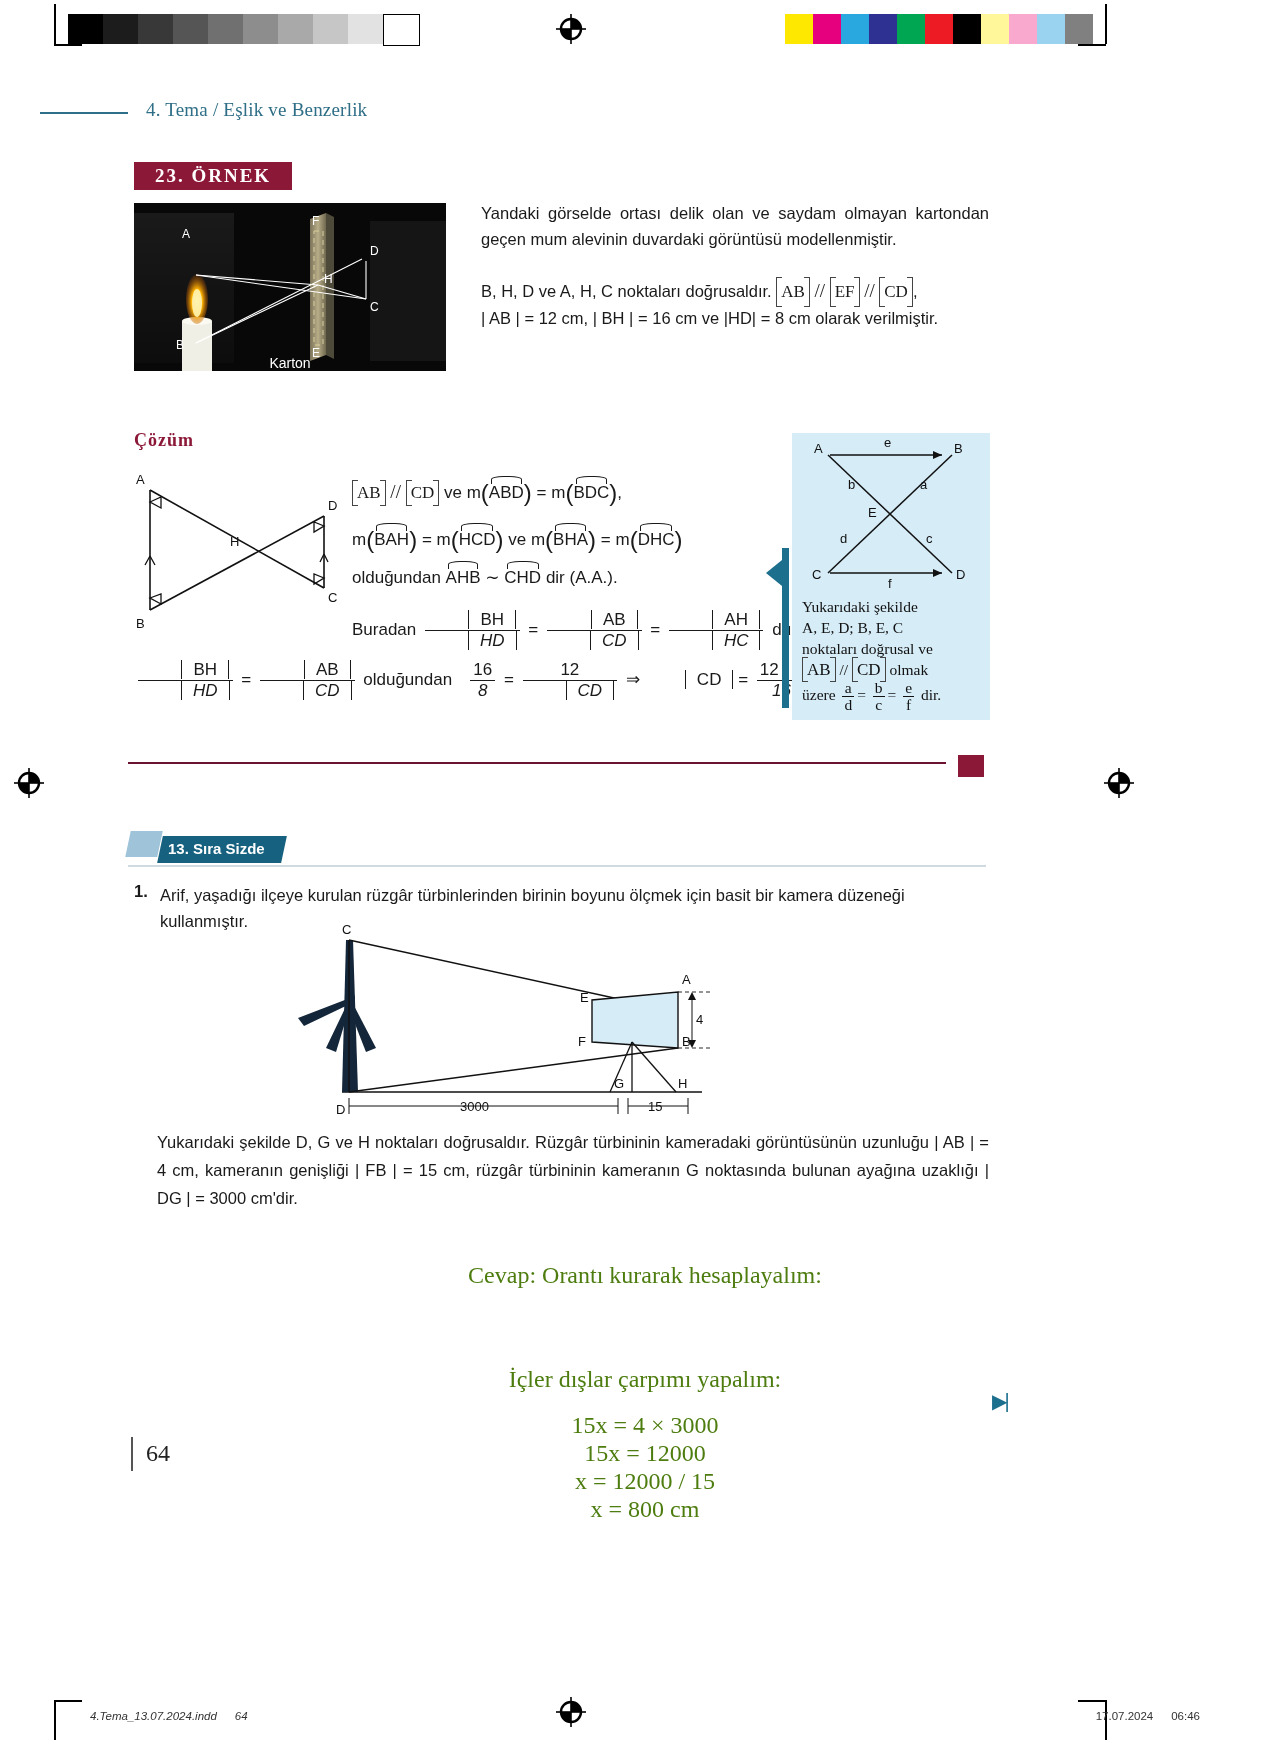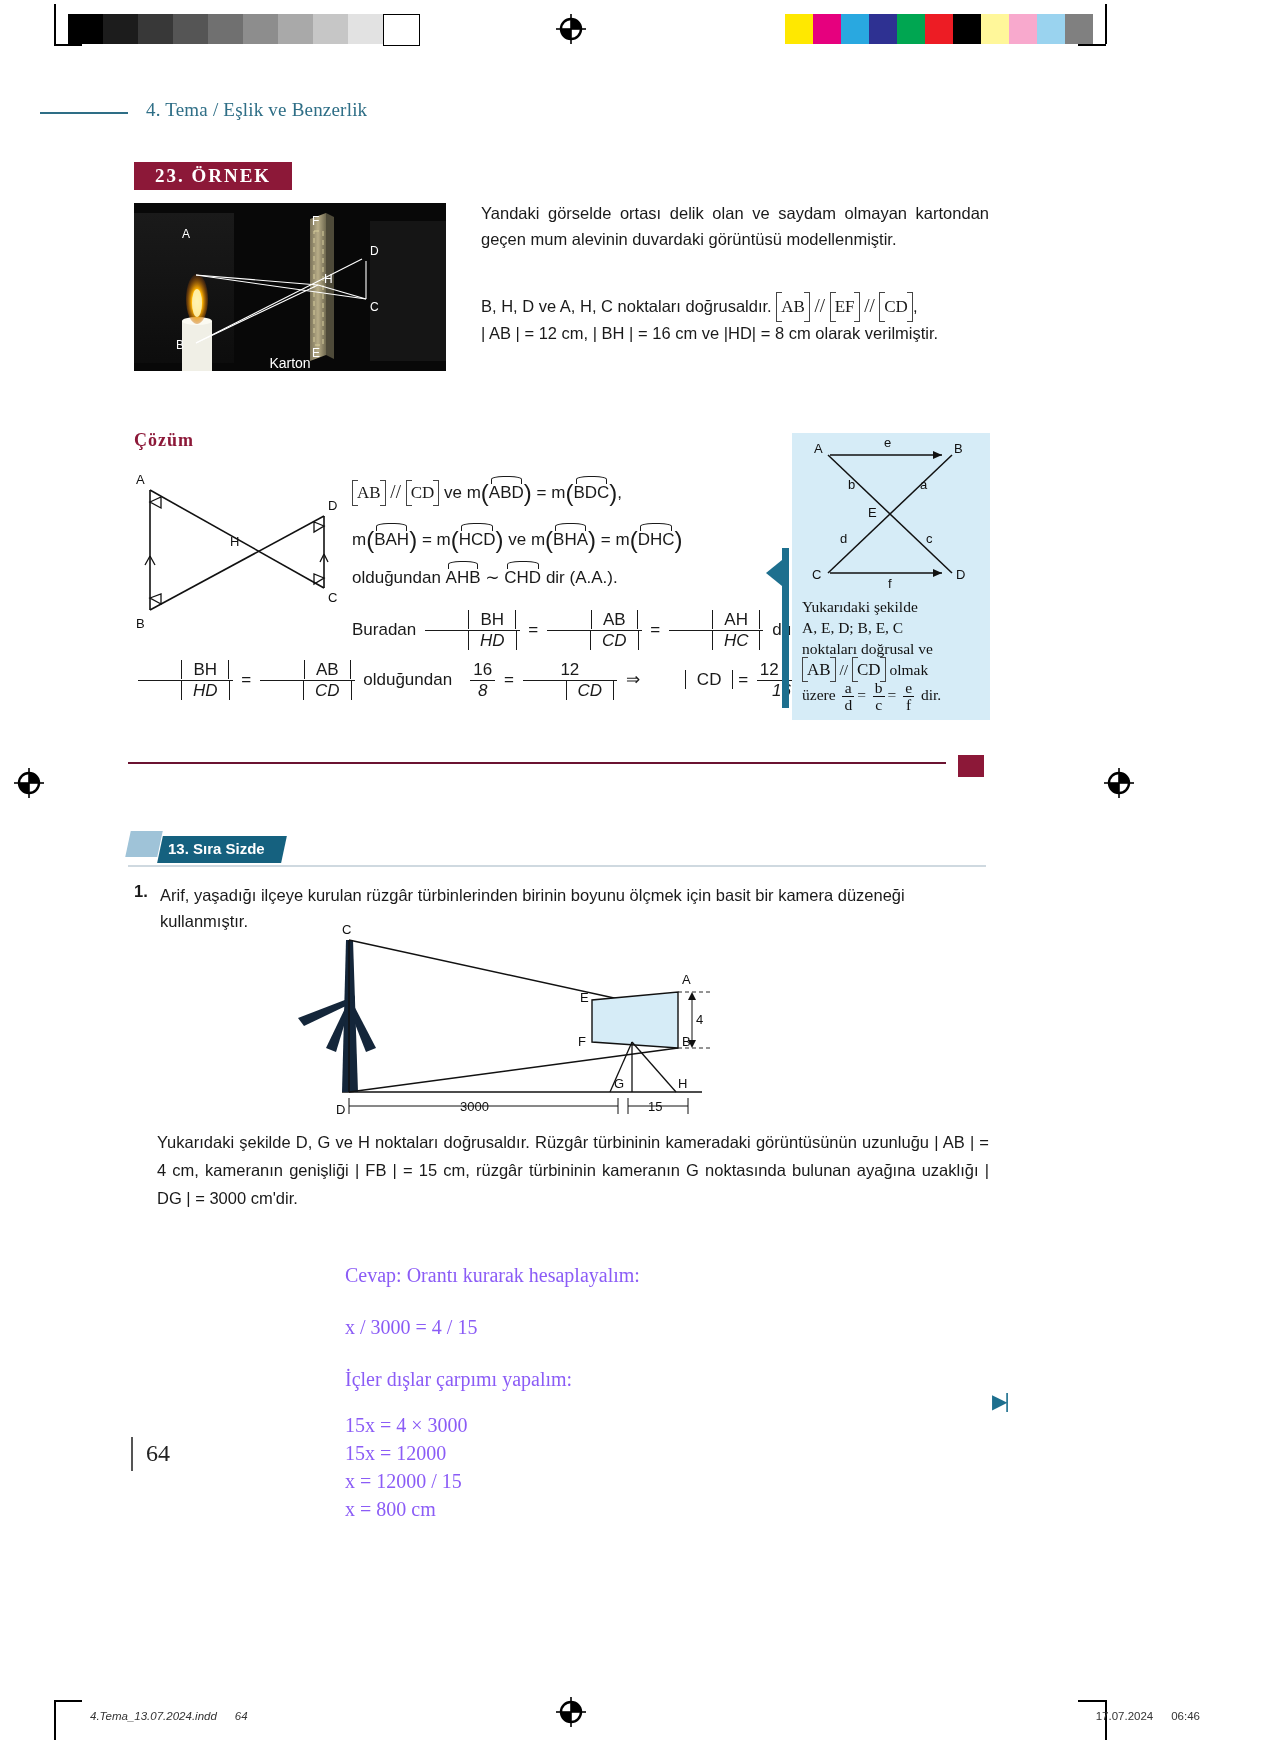--- a/index.html
+++ b/index.html
@@ -35,21 +35,21 @@
   
   .photo{position:absolute;left:134px;top:203px;width:312px;height:168px;background:#0a0a0a;overflow:hidden;}
   .photo svg{position:absolute;left:0;top:0;}
   .photo-caption{position:absolute;left:134px;top:355px;width:312px;text-align:center;
     color:#ffffff;font-size:14px;}
 
   
   .ex-text{position:absolute;left:481px;width:508px;font-size:16.5px;line-height:26px;
     text-align:justify;}
   .ex-p1{top:200px;}
-  .ex-p2{top:293px;}
+  .ex-p2{top:278px;}
   .ex-p3{top:355px;}
   .brk{font-family:"Liberation Serif",serif;font-size:19px;}
 
   
   .cozum{position:absolute;left:134px;top:430px;font-family:"Liberation Serif", serif;
     font-size:18px;color:#8c1838;font-weight:bold;letter-spacing:1px;}
 
   
   .solfig{position:absolute;left:128px;top:470px;width:220px;height:180px;}
 
@@ -110,22 +110,22 @@
   
   .turbfig{position:absolute;left:280px;top:920px;width:450px;height:200px;}
 
   
   .b-p1{position:absolute;left:157px;top:1128px;width:832px;font-size:16.5px;line-height:28px;
     text-align:justify;}
   .b-p2{position:absolute;left:157px;top:1220px;width:832px;font-size:16.5px;line-height:26px;
     font-weight:bold;}
 
   
-  .ans{position:absolute;left:345px;width:600px;color:#8b5cf6;
-    font-family:"Liberation Serif", serif;font-size:20px;line-height:26px;}
+  .ans{position:absolute;left:345px;width:600px;color:#4d7c0f;
+    font-family:"Liberation Serif", serif;font-size:24px;line-height:26px;text-align:center;}
   .a1{top:1262px;}
   .a2{top:1314px;}
   .a3{top:1366px;}
   .a4{top:1412px;}
   .a5{top:1440px;}
   .a6{top:1468px;}
   .a7{top:1496px;}
 
   
   .pnum-rule{position:absolute;left:131px;top:1437px;width:2px;height:34px;background:#555;}
@@ -491,21 +491,20 @@
       <text x="398" y="168" font-size="13" font-family="Liberation Sans, sans-serif" fill="#111">H</text>
       <text x="180" y="191" font-size="13" font-family="Liberation Sans, sans-serif" fill="#111" id="dim3000">3000</text>
       <text x="368" y="191" font-size="13" font-family="Liberation Sans, sans-serif" fill="#111" id="dim15">15</text>
       <text x="416" y="104" font-size="13" font-family="Liberation Sans, sans-serif" fill="#111" id="dim4">4</text>
     </svg>
   </div>
 
   <div class="b-p1">Yukarıdaki şekilde D, G ve H noktaları doğrusaldır. Rüzgâr türbininin kameradaki görüntüsünün uzunluğu | AB | = 4 cm, kameranın genişliği | FB | = 15 cm, rüzgâr türbininin kameranın G noktasında bulunan ayağına uzaklığı | DG | = 3000 cm'dir.</div>
 
   <div class="ans a1">Cevap: Orantı kurarak hesaplayalım:</div>
-  <div class="ans a2">x / 3000 = 4 / 15</div>
   <div class="ans a3">İçler dışlar çarpımı yapalım:</div>
   <div class="ans a4">15x = 4 × 3000</div>
   <div class="ans a5">15x = 12000</div>
   <div class="ans a6">x = 12000 / 15</div>
   <div class="ans a7">x = 800 cm</div>
 
   <div class="nextmark">▶|</div>
   <div class="pnum-rule"></div>
   <div class="pnum">64</div>
 

